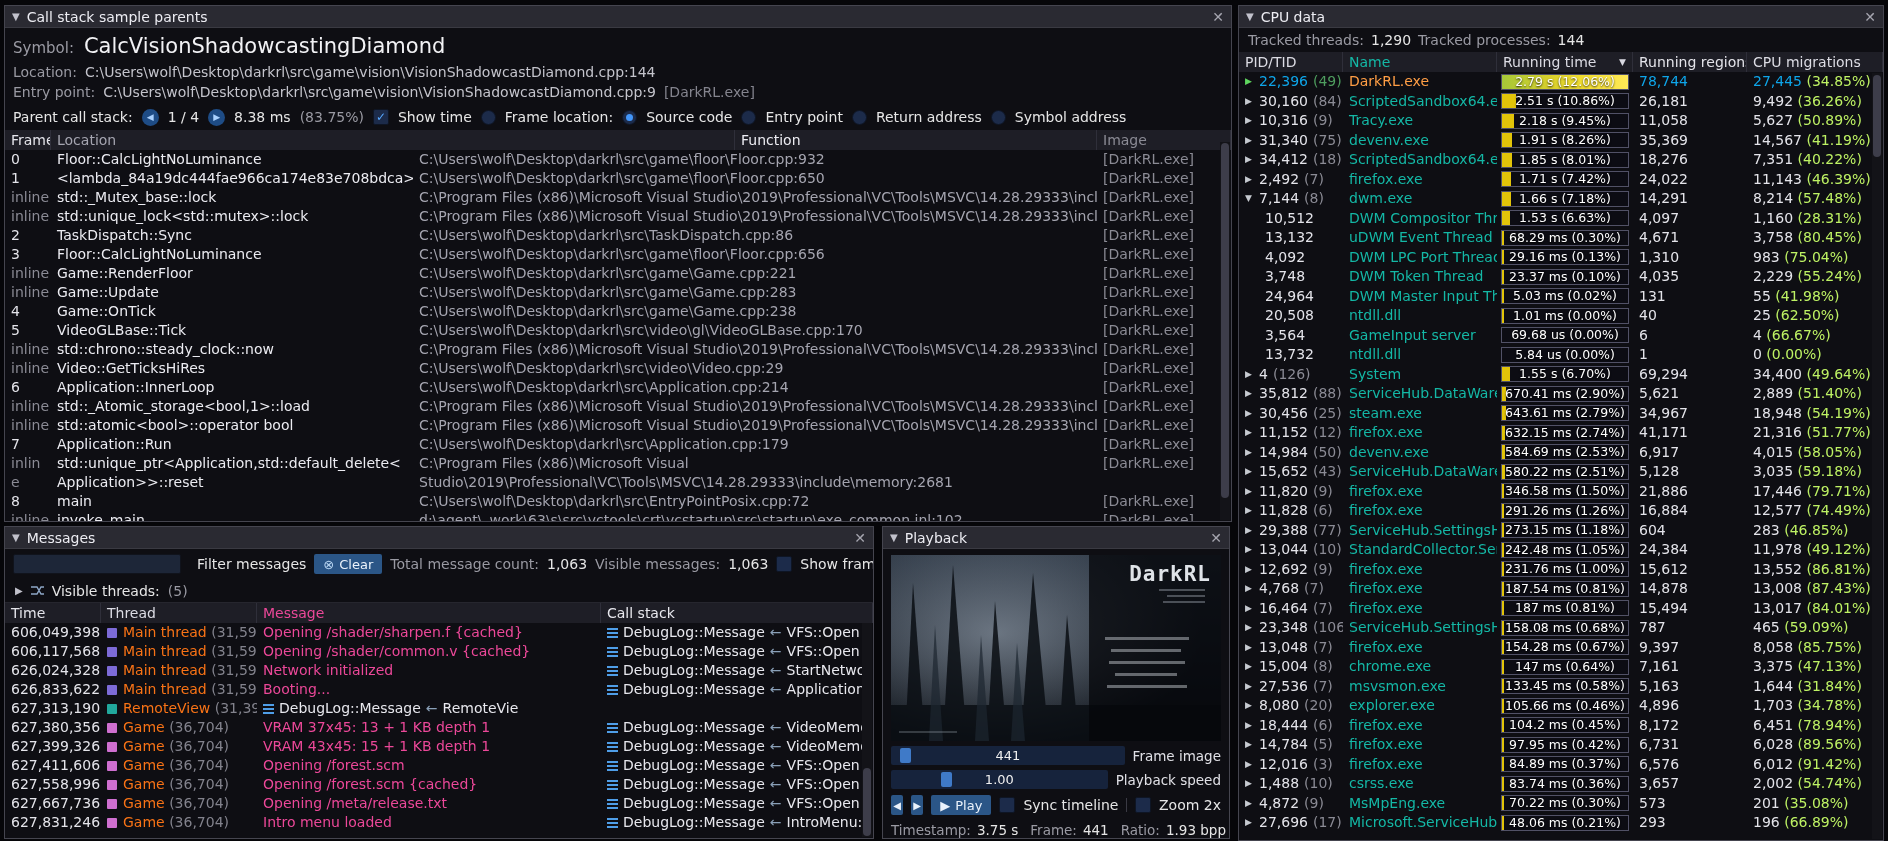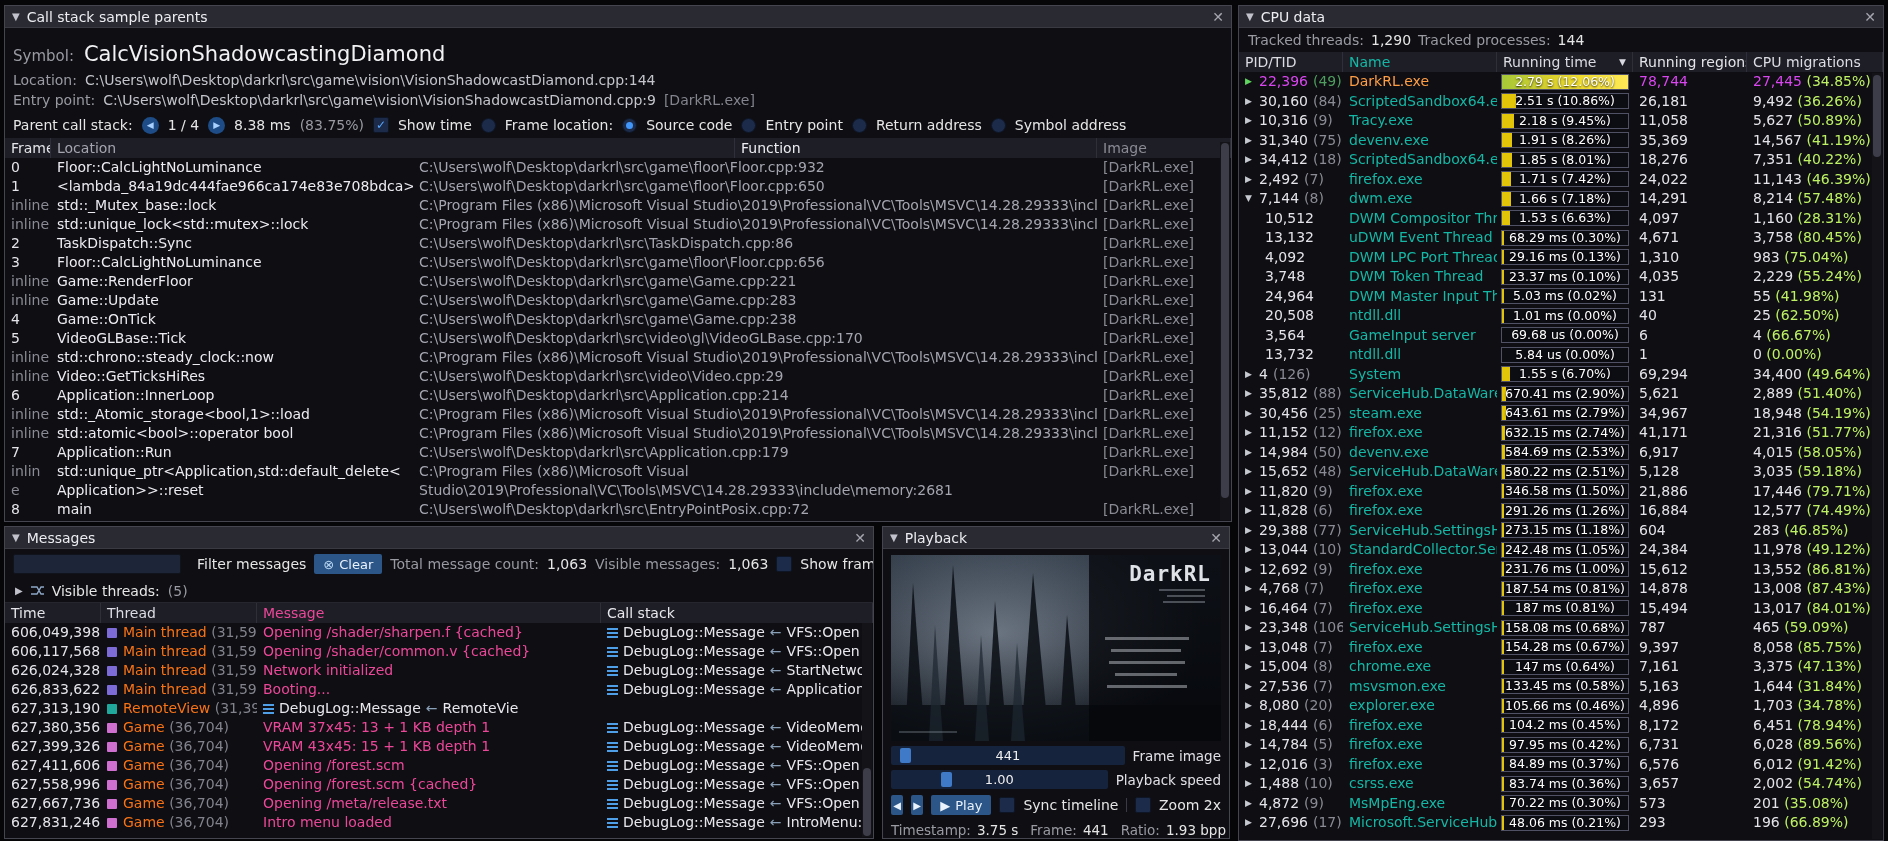--- a/index.html
+++ b/index.html
@@ -10,21 +10,21 @@
   .titlebar{flex:0 0 22px;background:#2a2a32;border-bottom:1px solid #3a3a42;
     display:flex;align-items:center;gap:7px;padding:0 7px}
   .collapse-arrow{font-size:10px;color:#c2c2cc}
   .title-text{flex:1;font-size:14px;color:#ececf2;white-space:nowrap}
   .close-btn{font-size:14px;color:#a6a6b0}
   .t-gray{color:#9a9aa3}
   .t-white{color:#e6e6e6}
 
   
   #callstack-panel{left:4px;top:5px;width:1228px;height:517px}
-  .cs-info{padding:14px 8px 2px 8px}
+  .cs-info{padding:6px 8px 2px 8px}
   .sym-row{height:28px;display:flex;align-items:baseline;gap:10px}
   .sym-row .lbl{color:#9a9aa3;font-size:15px}
   .sym-row .sym{color:#f2f2f5;font-size:21px}
   .loc-row{height:20px;display:flex;align-items:center;gap:8px;white-space:nowrap;overflow:hidden}
   .loc-row .lbl{color:#9a9aa3}
   .loc-row .path{color:#c4c4cc}
   .loc-row .img{color:#84848e}
   .cs-controls{height:26px;display:flex;align-items:center;gap:9px;padding:0 8px;white-space:nowrap}
   .nav-circle{width:17px;height:17px;border-radius:50%;background:#1e4c86;color:#a9d1ff;
     font-size:9px;display:inline-flex;align-items:center;justify-content:center}
@@ -111,21 +111,21 @@
   .tframe{position:relative;display:block;height:16px;margin-top:1.5px;
     border:1px solid #515166;background:#0c0c13;overflow:hidden}
   .tbar{position:absolute;left:0;top:0;bottom:0;background:#e2c409}
   .tbar.grad{background:linear-gradient(90deg,#a6c838,#d8cf2c 38%,#f2de30 65%,#ffe957)}
   .ttext{position:relative;display:block;text-align:center;font-size:12.5px;line-height:14px;
     color:#fff;text-shadow:0 1px 2px rgba(0,0,0,.9)}
   .p-reg{width:114px;color:#e4e4ea}
   .p-mig{flex:1 1 auto}
   .mig-num{color:#e4e4ea}
   .mig-pct{color:#bef264}
-  .cpu-row.hl .pid-num,.cpu-row.hl .p-reg,.cpu-row.hl .mig-num{color:#d946ef}
+  .cpu-row.hl .pid-num,.cpu-row.hl .p-reg,.cpu-row.hl .mig-num{color:#0ea5e9}
   .cpu-row.hl .pid-count{color:#4f9e5f}
   .cpu-row.hl .p-name{color:#ff9e45}
   .cpu-row.hl .exp{color:#5fd75f}
   .sort-arrow{font-size:9px;color:#d8d8e0}
 
   
   .scrollbar{position:absolute;right:1px;width:10px;background:#131318}
   .scroll-thumb{position:absolute;left:1px;right:1px;background:#3d3d4a;border-radius:4px}
 </style>
 </head>
@@ -922,21 +922,21 @@
             <span class="ttext">584.69 ms (2.53%)</span>
           </span>
         </span>
         <span class="cell p-reg">6,917</span>
         <span class="cell p-mig"><span class="mig-num">4,015</span><span class="mig-pct">&nbsp;(58.05%)</span></span>
       </div>
       <div class="cpu-row">
         <span class="cell p-pid">
           <span class="exp">▶</span>
           <span class="pid-num">15,652</span>
-          <span class="pid-count">(48)</span>
+          <span class="pid-count">(43)</span>
         </span>
         <span class="cell p-name">ServiceHub.DataWareho</span>
         <span class="cell p-time">
           <span class="tframe">
             <span class="tbar" style="width: max(2px, 2.51%);"></span>
             <span class="ttext">580.22 ms (2.51%)</span>
           </span>
         </span>
         <span class="cell p-reg">5,128</span>
         <span class="cell p-mig"><span class="mig-num">3,035</span><span class="mig-pct">&nbsp;(59.18%)</span></span>

